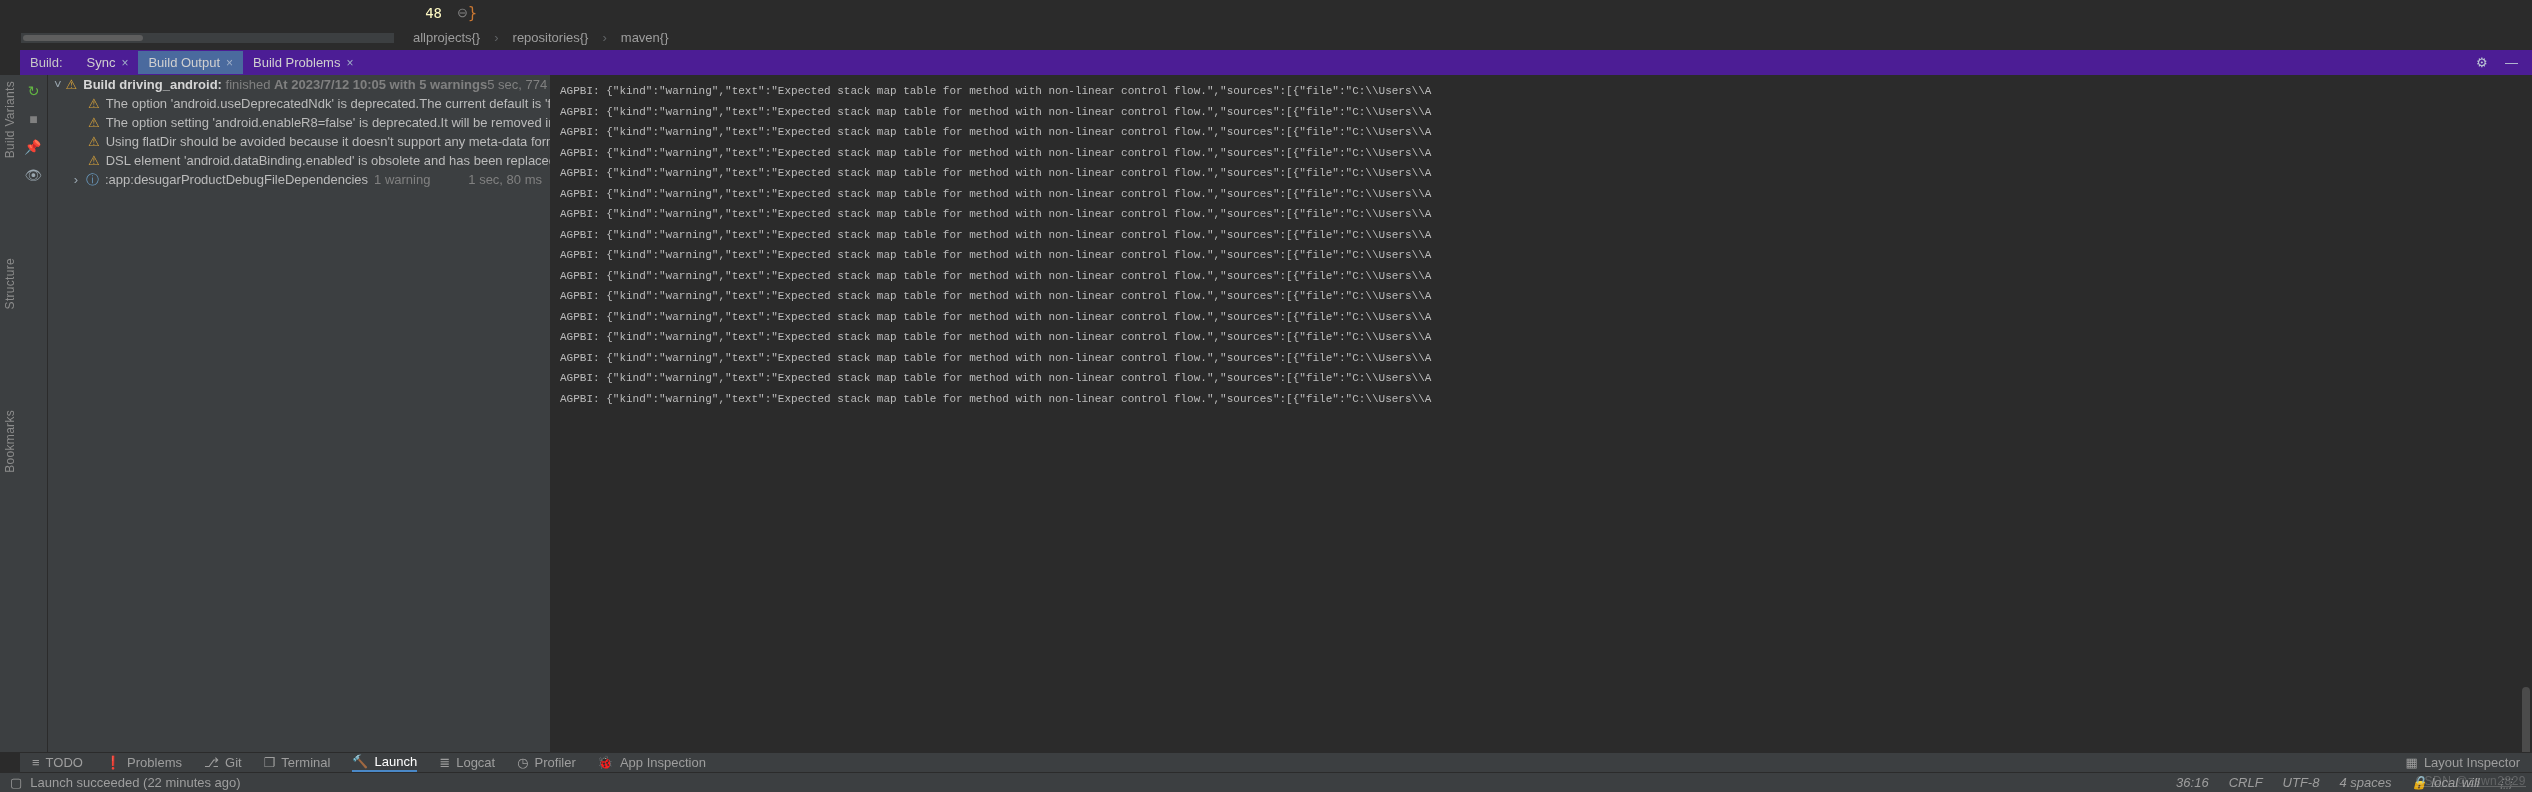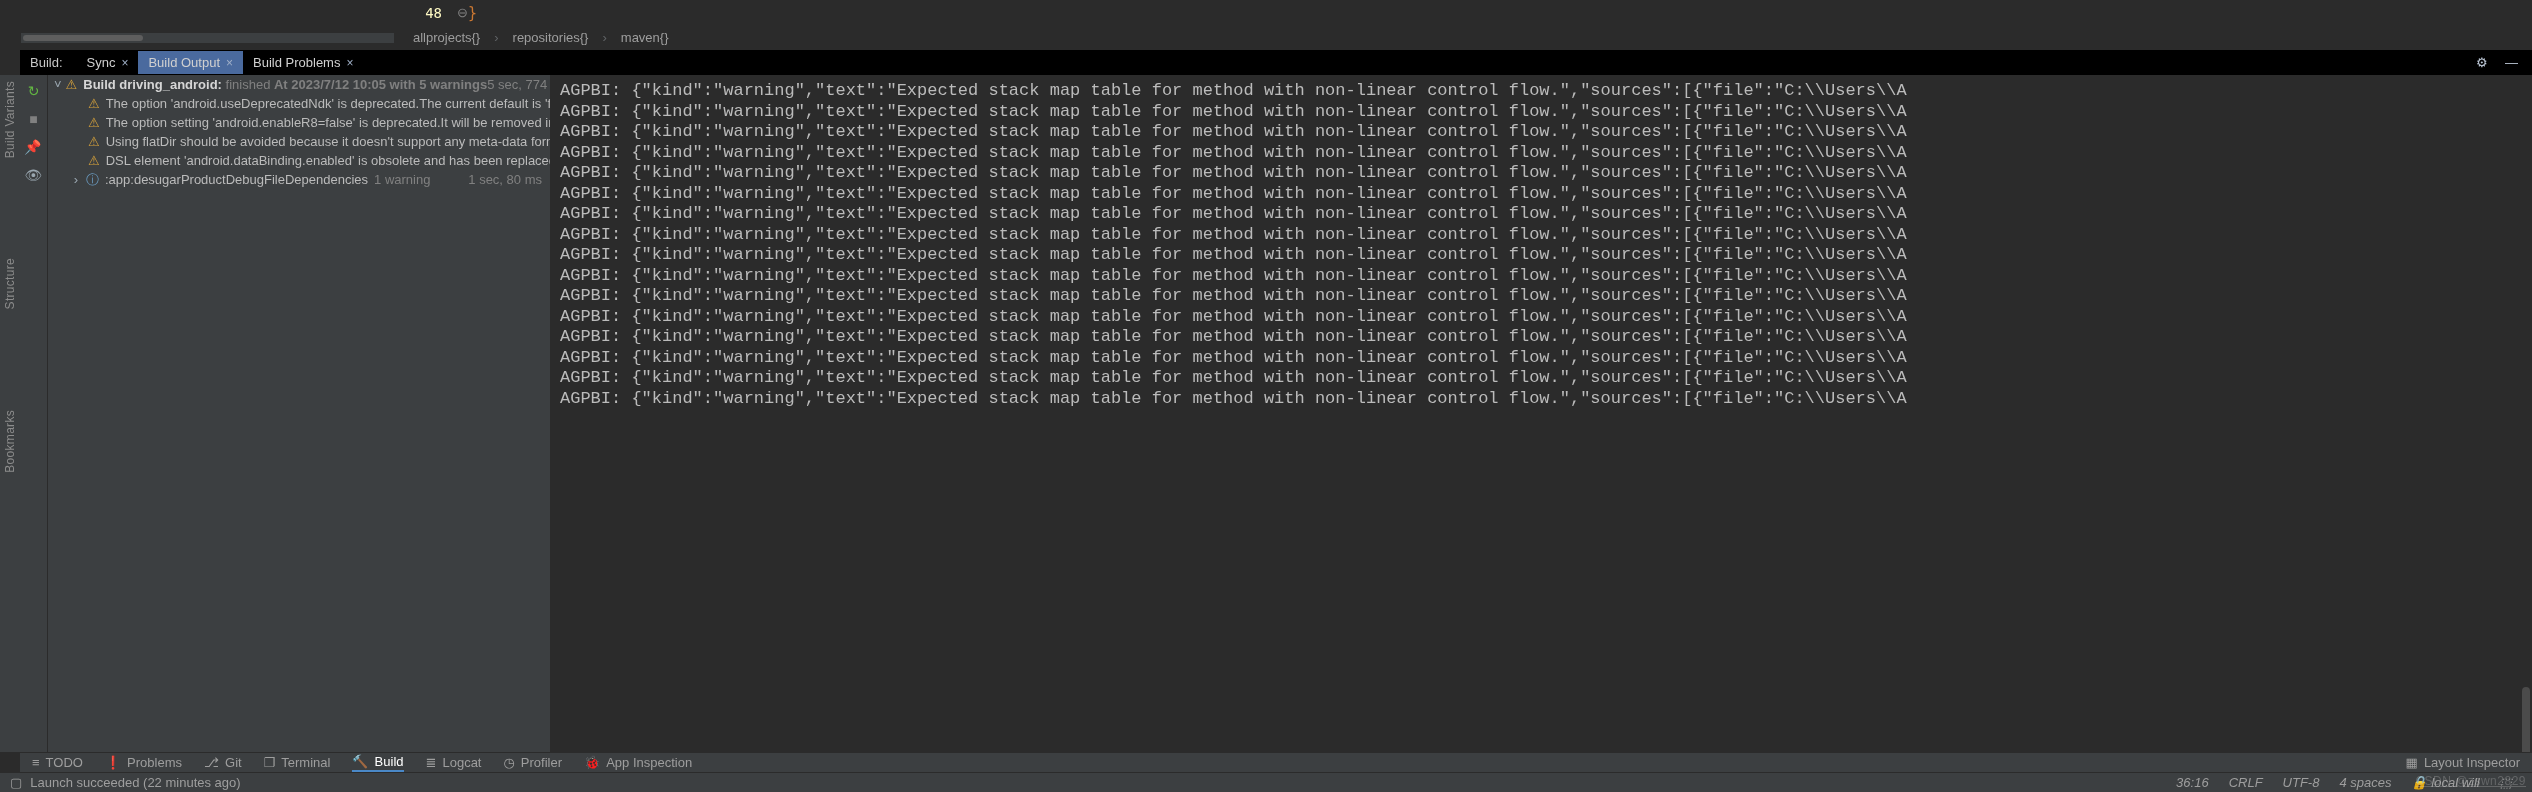--- a/index.html
+++ b/index.html
@@ -4,21 +4,21 @@
 <style>
 * { margin:0; padding:0; box-sizing:border-box; font-family: "Segoe UI", sans-serif; font-size:13px; }
 body { width:2532px; height:792px; background:#2b2b2b; color:#bbbbbb; overflow:hidden; position:relative; }
 .code-top { position:absolute; top:0; left:397px; right:0; height:25px; background:#2b2b2b; display:flex; align-items:center; }
 .gutter-num { color:#fef9c3; width:60px; text-align:right; padding-right:15px; font-family: Consolas, monospace; font-size:14px; }
 .brace { color:#cc7832; font-family: Consolas, monospace; font-size:15px; }
 .crumb-bar { position:absolute; top:25px; left:397px; right:0; height:25px; display:flex; align-items:center; gap:14px; padding-left:16px; color:#9e9e9e; }
 .crumb-sep { color:#606366; }
 .left-hscroll { position:absolute; top:32px; left:20px; width:375px; height:12px; background:#3c3f41; border:1px solid #2b2b2b; }
 .left-hscroll .thumb { position:absolute; left:2px; top:2px; width:120px; height:6px; background:#5e5e5e; border-radius:3px; }
-.tool-tabs { position:absolute; top:50px; left:20px; right:0; height:25px; background:#000000; display:flex; align-items:center; padding-left:10px; }
+.tool-tabs { position:absolute; top:50px; left:20px; right:0; height:25px; background:#4c1d95; display:flex; align-items:center; padding-left:10px; }
 .tool-tabs .label { color:#c7c7c7; margin-right:14px; }
 .tool-tabs .tab { padding:4px 10px; color:#d0d0d0; display:flex; align-items:center; gap:6px; }
 .tool-tabs .tab.active { background:#4a6a9e; }
 .tool-tabs .close-x { font-size:12px; color:#a0b0c8; }
 .tool-tabs .right-icons { margin-left:auto; display:flex; gap:14px; padding-right:12px; color:#bcc7d6; }
 .gear, .min-icon { width:15px; height:15px; }
 .side-stripe { position:absolute; top:75px; left:0; width:20px; bottom:40px; background:#3c3f41; display:flex; flex-direction:column; align-items:center; padding-top:6px; gap:100px; }
 .side-stripe .vtext { writing-mode: vertical-rl; transform: rotate(180deg); color:#8c8c8c; font-size:12px; letter-spacing:0.3px; }
 .left-gutter { position:absolute; top:75px; left:20px; width:28px; bottom:40px; background:#3c3f41; display:flex; flex-direction:column; align-items:center; padding-top:8px; gap:12px; border-right:1px solid #2b2b2b; }
 .ic { width:16px; height:16px; display:flex; align-items:center; justify-content:center; color:#9aa7b0; font-size:14px; }
@@ -26,21 +26,21 @@
 .tree-row { display:flex; align-items:center; height:19px; padding-left:6px; white-space:nowrap; }
 .tree-row .time { margin-left:auto; color:#808080; padding-right:8px; }
 .warn-ic { color:#d8a33b; margin-right:6px; font-size:13px; }
 .info-ic { color:#6897bb; margin-right:6px; font-size:13px; }
 .tree .title { color:#d6d6d6; }
 .tree .fin { color:#808080; }
 .tree .stamp { color:#808080;font-weight:bold; }
 .tree .msg { color:#bbbbbb; }
 .tree .cnt { color:#808080; margin-left:6px; }
 .tree .chev { color:#9aa7b0; margin-right:4px; width:12px; display:inline-block; text-align:center; }
-.console { position:absolute; top:75px; left:550px; right:0; bottom:30px; background:#2b2b2b; font-family: Consolas, "Courier New", monospace; font-size:17px; color:#bbbbbb; line-height:20.5px; padding:6px 10px; white-space:pre; overflow:hidden; }
+.console { position:absolute; top:75px; left:550px; right:0; bottom:30px; background:#2b2b2b; font-family: Consolas, "Courier New", monospace; font-size:11px; color:#bbbbbb; line-height:20.5px; padding:6px 10px; white-space:pre; overflow:hidden; }
 .console-scroll { position:absolute; bottom:10px; left:550px; right:20px; height:10px; }
 .console-scroll .thumb { position:absolute; left:0; width:510px; height:8px; background:#4b4b4b; border-radius:4px; }
 .console-vscroll { position:absolute; top:80px; right:2px; bottom:30px; width:10px; }
 .console-vscroll .thumb { position:absolute; bottom:0; right:0; width:8px; height:75px; background:#4b4b4b; border-radius:4px; }
 .bottom-bar { position:absolute; bottom:20px; left:20px; right:0; height:20px; background:#3c3f41; border-top:1px solid #2b2b2b; display:flex; align-items:center; gap:22px; padding:0 12px; color:#9e9e9e; font-size:12px; }
 .bottom-bar .item { display:flex; align-items:center; gap:6px; }
 .bottom-bar .item.active { color:#ffffff; border-bottom:2px solid #4a88c7; height:100%; }
 .bottom-bar .spacer { flex:1; }
 .status-bar { position:absolute; bottom:0; left:0; right:0; height:20px; background:#3c3f41; border-top:1px solid #2b2b2b; display:flex; align-items:center; padding:0 10px; color:#9e9e9e; font-size:12px; }
 .status-bar .left-ic { margin-right:8px; }
@@ -172,21 +172,21 @@
   <div class="item">
       <span>⎇</span>
       <span>Git</span>
     </div>
   <div class="item">
       <span>❐</span>
       <span>Terminal</span>
     </div>
   <div class="item active">
       <span>🔨</span>
-      <span>Build</span>
+      <span>Launch</span>
     </div>
   <div class="item">
       <span>≣</span>
       <span>Logcat</span>
     </div>
   <div class="item">
       <span>◷</span>
       <span>Profiler</span>
     </div>
   <div class="item">

